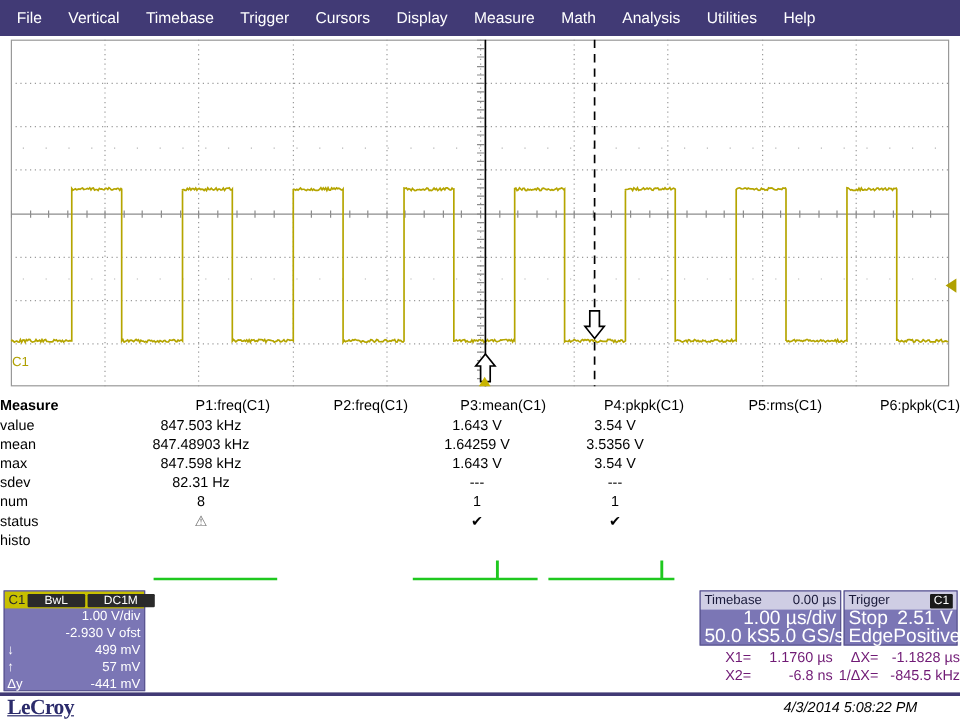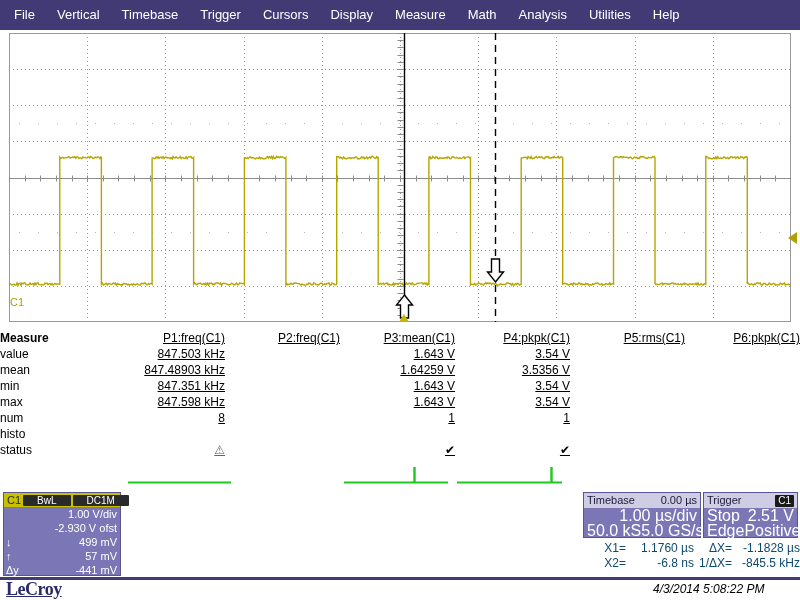--- a/index.html
+++ b/index.html
@@ -48,23 +48,23 @@
 
   
   #measure{
     position:absolute;left:0;top:330px;width:800px;height:155px;
     font-size:12px;color:#000000;
   }
   #measure table{border-collapse:collapse;width:800px;table-layout:fixed;}
   #measure td{padding:0;height:16px;line-height:16px;vertical-align:middle;}
   td.rowlabel{text-align:left;padding-left:8px;width:110px;}
   td.hdr{text-align:right;font-size:12px;}
-  td.val{text-align:right;}
+  td.val{text-align:center;}
   tr.headrow td.rowlabel{font-weight:bold;}
-  .colpad{padding-right:14px;text-decoration:underline;}
+  .colpad{padding-right:14px;}
   .check{font-size:12px;}
   .warn{font-size:12px;color:#666;}
 
   
   #historow{position:absolute;left:0;top:462px;width:800px;height:26px;}
 
   
   #c1box{
     position:absolute;left:3px;top:492px;width:118px;height:84px;
     background:#7b76b5;border:1px solid #5a5590;box-sizing:border-box;
@@ -108,21 +108,21 @@
   }
   .boxline .r{text-align:right;}
   .chbadge{
     background:#1a1a1a;color:#ffffff;font-size:10px;padding:0 3px;
     line-height:12px;border-radius:1px;
   }
 
   
   #cursread{
     position:absolute;left:600px;top:541px;width:200px;height:30px;
-    font-size:12px;color:#0c4a6e;
+    font-size:12px;color:#701a75;
   }
   #cursread table{border-collapse:collapse;}
   #cursread td{padding:0 0 0 0;height:15px;line-height:15px;font-size:12px;
     white-space:nowrap;}
   .cr-lab{text-align:right;padding-right:3px;}
   .cr-val{text-align:right;padding-right:10px;}
 
   
   #logo{
     position:absolute;left:6px;top:579px;
@@ -393,58 +393,58 @@
       <tr>
         <td class="rowlabel">mean</td>
         <td class="val colpad">847.48903 kHz</td>
         <td class="val colpad"></td>
         <td class="val colpad">1.64259 V</td>
         <td class="val colpad">3.5356 V</td>
         <td class="val colpad"></td>
         <td class="val colpad"></td>
       </tr>
       <tr>
-        <td class="rowlabel">min</td>
-        <td class="val colpad">847.351 kHz</td>
+        <td class="rowlabel">max</td>
+        <td class="val colpad">847.598 kHz</td>
         <td class="val colpad"></td>
         <td class="val colpad">1.643 V</td>
         <td class="val colpad">3.54 V</td>
         <td class="val colpad"></td>
         <td class="val colpad"></td>
       </tr>
       <tr>
-        <td class="rowlabel">max</td>
-        <td class="val colpad">847.598 kHz</td>
-        <td class="val colpad"></td>
-        <td class="val colpad">1.643 V</td>
-        <td class="val colpad">3.54 V</td>
+        <td class="rowlabel">sdev</td>
+        <td class="val colpad">82.31 Hz</td>
+        <td class="val colpad"></td>
+        <td class="val colpad">---</td>
+        <td class="val colpad">---</td>
         <td class="val colpad"></td>
         <td class="val colpad"></td>
       </tr>
       <tr>
         <td class="rowlabel">num</td>
         <td class="val colpad">8</td>
         <td class="val colpad"></td>
         <td class="val colpad">1</td>
         <td class="val colpad">1</td>
         <td class="val colpad"></td>
         <td class="val colpad"></td>
       </tr>
       <tr>
+        <td class="rowlabel">status</td>
+        <td class="val colpad warn">⚠</td>
+        <td class="val colpad"></td>
+        <td class="val colpad check">✔</td>
+        <td class="val colpad check">✔</td>
+        <td class="val colpad"></td>
+        <td class="val colpad"></td>
+      </tr>
+      <tr>
         <td class="rowlabel">histo</td>
         <td colspan="6"></td>
-      </tr>
-      <tr>
-        <td class="rowlabel">status</td>
-        <td class="val colpad warn">⚠</td>
-        <td class="val colpad"></td>
-        <td class="val colpad check">✔</td>
-        <td class="val colpad check">✔</td>
-        <td class="val colpad"></td>
-        <td class="val colpad"></td>
       </tr>
     </tbody>
       </table>
   </div>
 
   <div id="historow">
     <svg width="800" height="26">
       <g id="histos">
           <line x1="128" y1="20.5" x2="231" y2="20.5" stroke="#1fc81f" stroke-width="2"></line>
           <line x1="344" y1="20.5" x2="448" y2="20.5" stroke="#1fc81f" stroke-width="2"></line>

